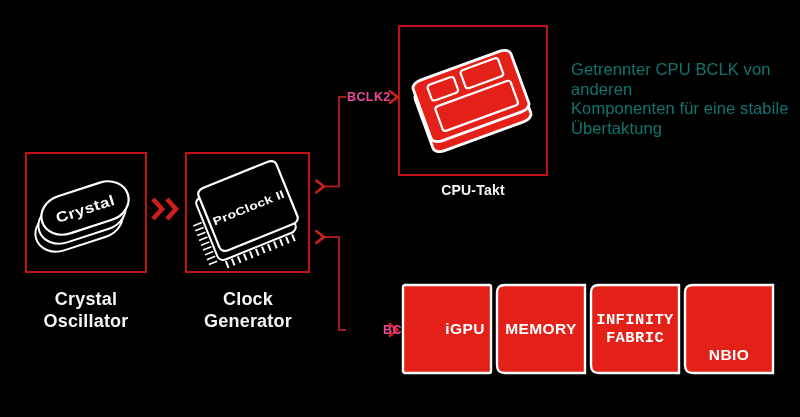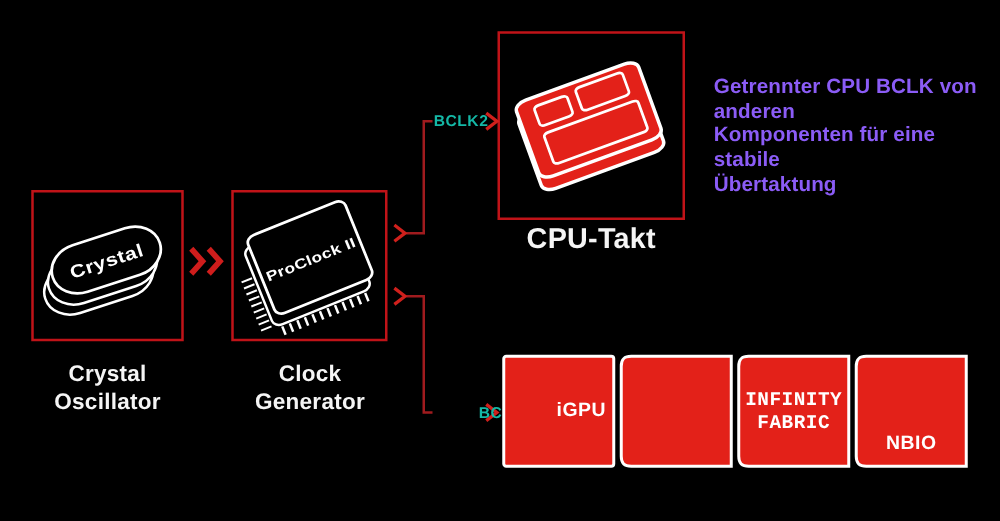--- a/index.html
+++ b/index.html
@@ -9,28 +9,28 @@
   }
   .abs{position:absolute;}
   .outline-box{
     position:absolute;border:2.5px solid #c01318;background:#000;box-sizing:border-box;
   }
   .caption{
     position:absolute;color:#f5f5f5;font-weight:bold;text-align:center;
     font-size:18px;line-height:21.5px;letter-spacing:0.2px;
   }
   .caption span{display:block;}
-  .cap-sm{font-size:23px;}
+  .cap-sm{font-size:14px;}
   .annotation{
-    position:absolute;color:#8b5cf6;font-weight:bold;font-size:16.5px;line-height:19.7px;
+    position:absolute;color:#0f766e;font-weight:normal;font-size:16.5px;line-height:19.7px;
     letter-spacing:0.1px;
   }
   .annotation span{display:block;}
   .bclk-label{
-    position:absolute;color:#14b8a6;font-weight:bold;font-size:12.5px;letter-spacing:0.4px;
+    position:absolute;color:#ec4899;font-weight:bold;font-size:12.5px;letter-spacing:0.4px;
   }
   .soc-label{
     position:absolute;width:88px;height:88px;display:flex;align-items:center;justify-content:center;
     color:#fff;font-weight:bold;font-size:15.5px;line-height:18px;letter-spacing:0.4px;
     text-align:center;padding:0;box-sizing:border-box;
   }
   svg{display:block;}
   svg text{font-family:"Liberation Sans",sans-serif;font-weight:bold;fill:#fff;}
 </style>
 </head>
@@ -147,16 +147,17 @@
 
   <svg class="abs" style="left:398px;top:281px;" width="382" height="96" viewBox="0 0 382 96">
     <g fill="#e32119" stroke="#fff" stroke-width="2.4">
       <rect x="5" y="4" width="88" height="88" rx="2"></rect>
       <path d="M 107 4 H 187 V 92 H 107 C 101 92 99 89.5 99 84 V 12 C 99 6.5 101 4 107 4 Z"></path>
       <path d="M 201 4 H 281 V 92 H 201 C 195 92 193 89.5 193 84 V 12 C 193 6.5 195 4 201 4 Z"></path>
       <path d="M 295 4 H 375 V 92 H 295 C 289 92 287 89.5 287 84 V 12 C 287 6.5 289 4 295 4 Z"></path>
     </g>
   </svg>
   <div class="soc-label" style="left:403px;top:285px;padding-left:36px;">iGPU</div>
+  <div class="soc-label" style="left:497px;top:285px;">MEMORY</div>
   <div class="soc-label" style="left:591px;top:285px;padding:0 12px;font-family:Liberation Mono, monospace;">INFINITY FABRIC</div>
   <div class="soc-label" style="left:685px;top:285px;margin-top:26px;">NBIO</div>
 
 </div>
 
 </body></html>

